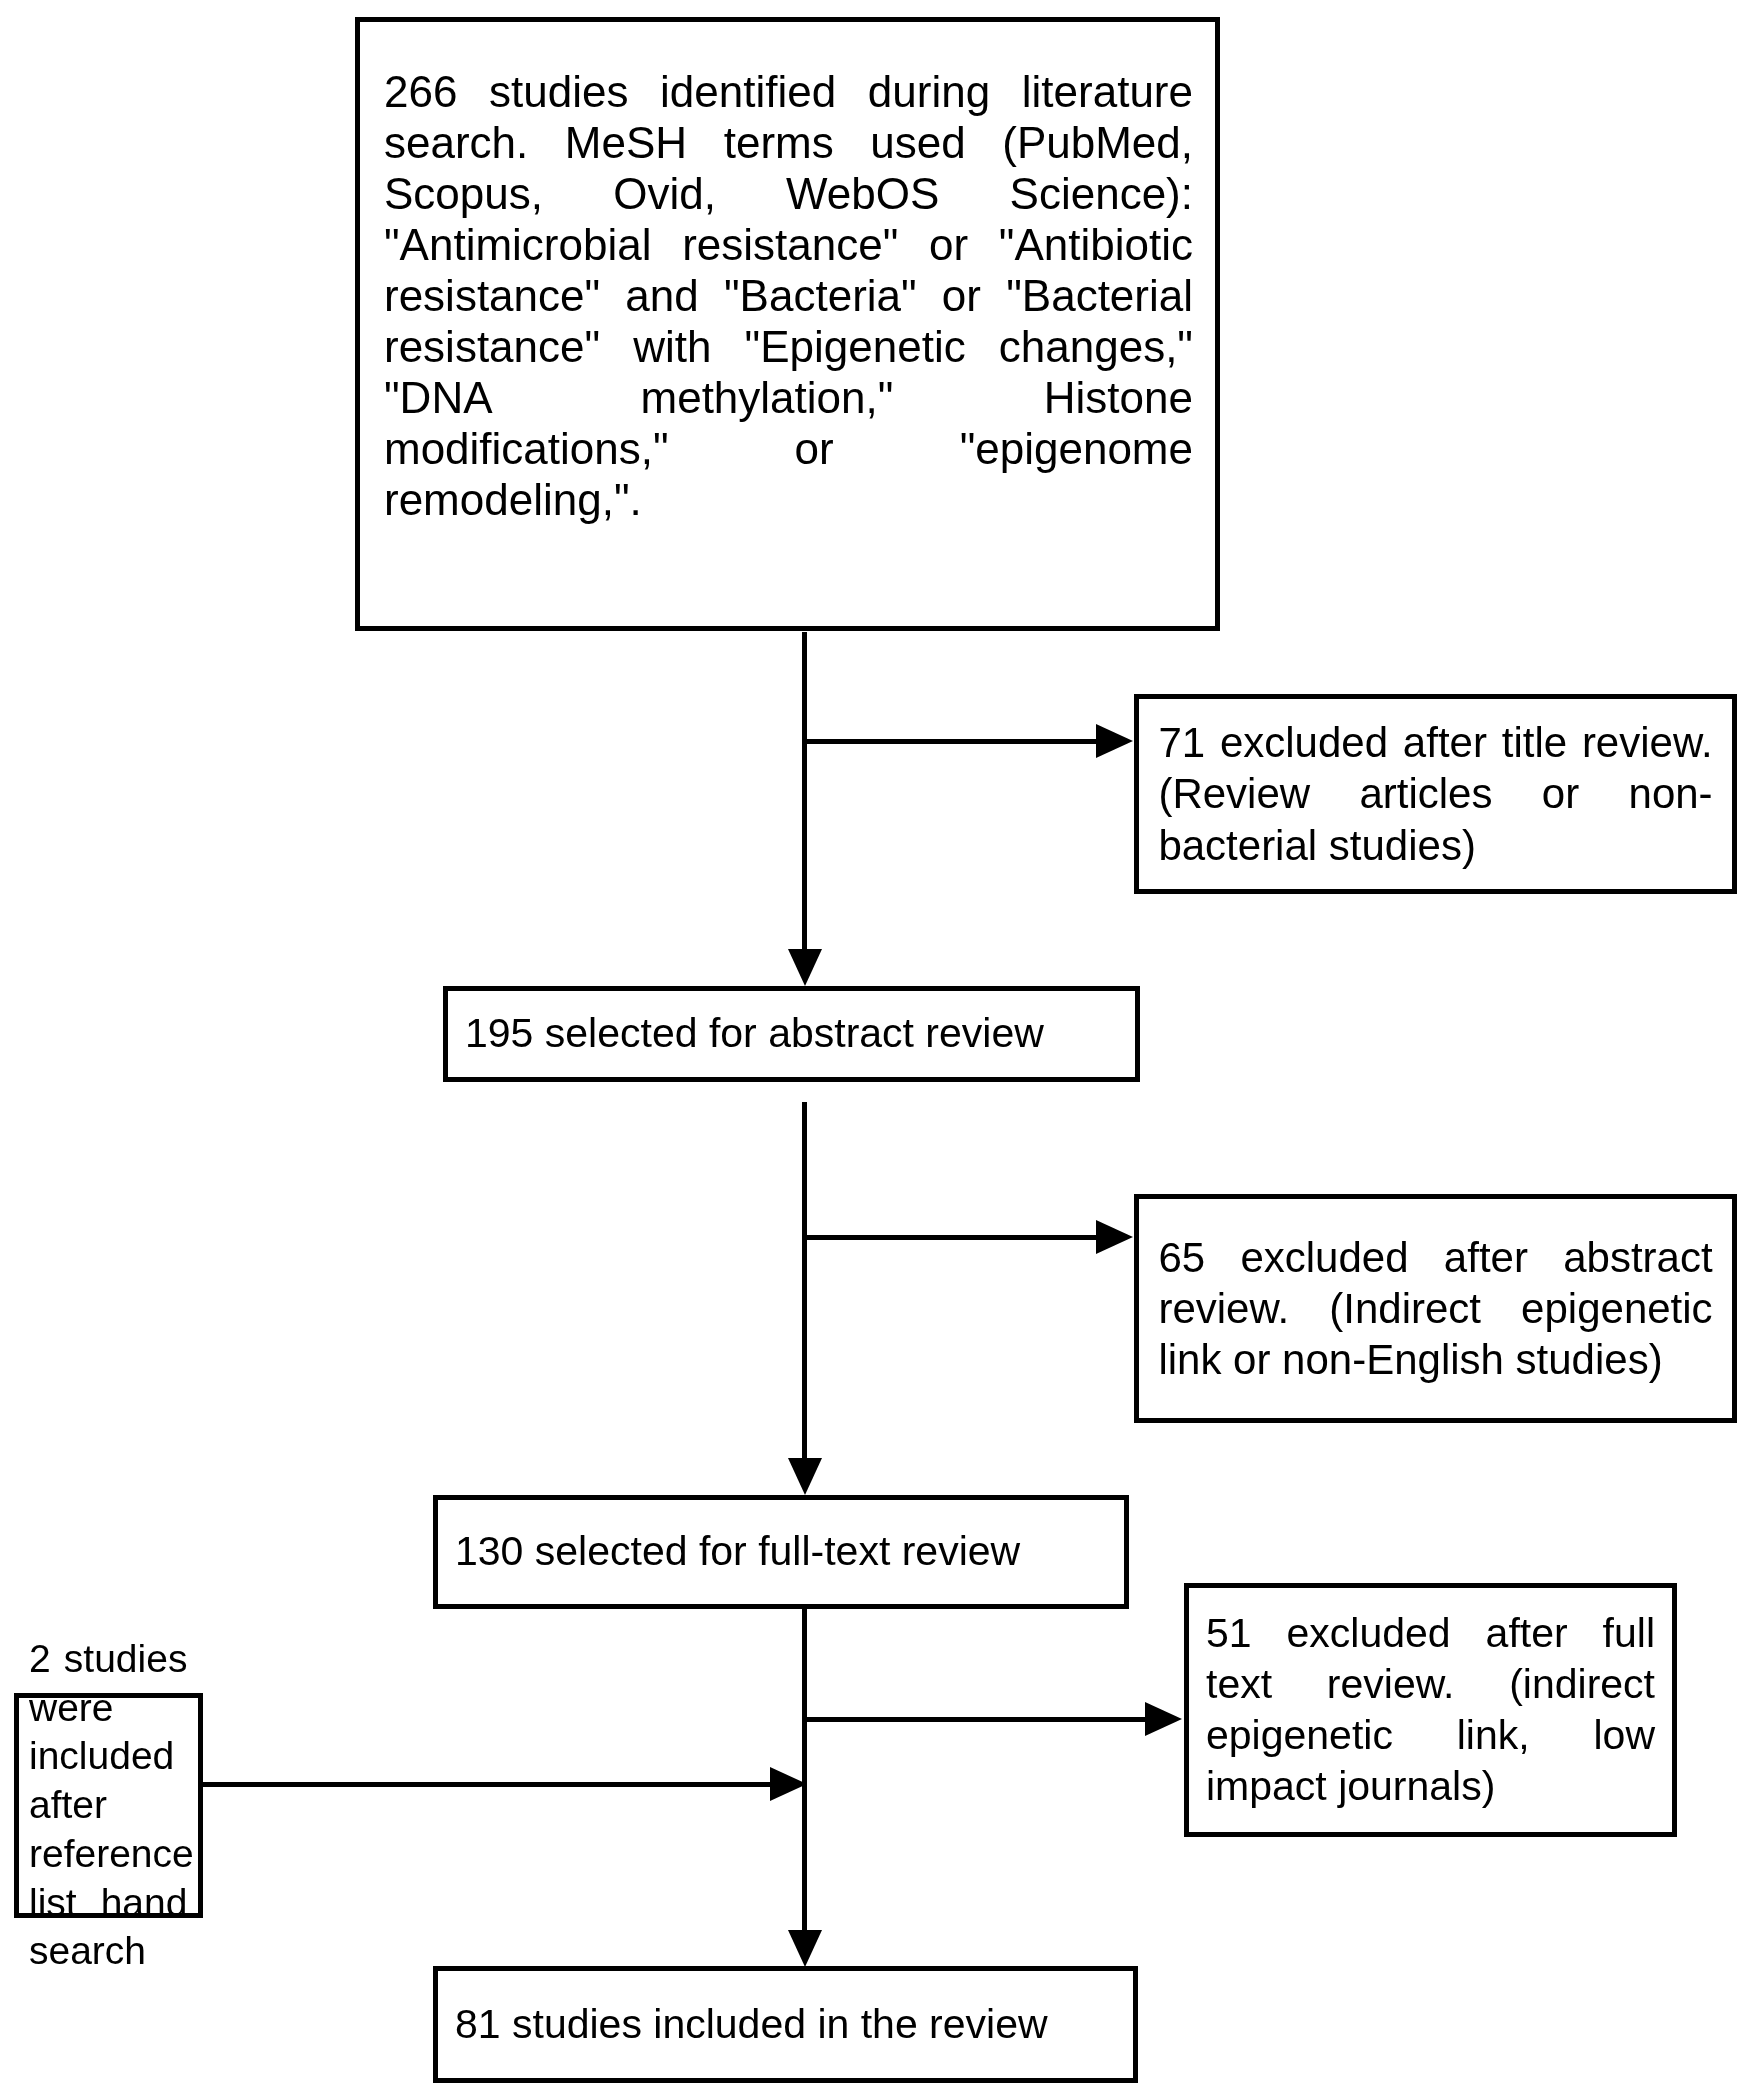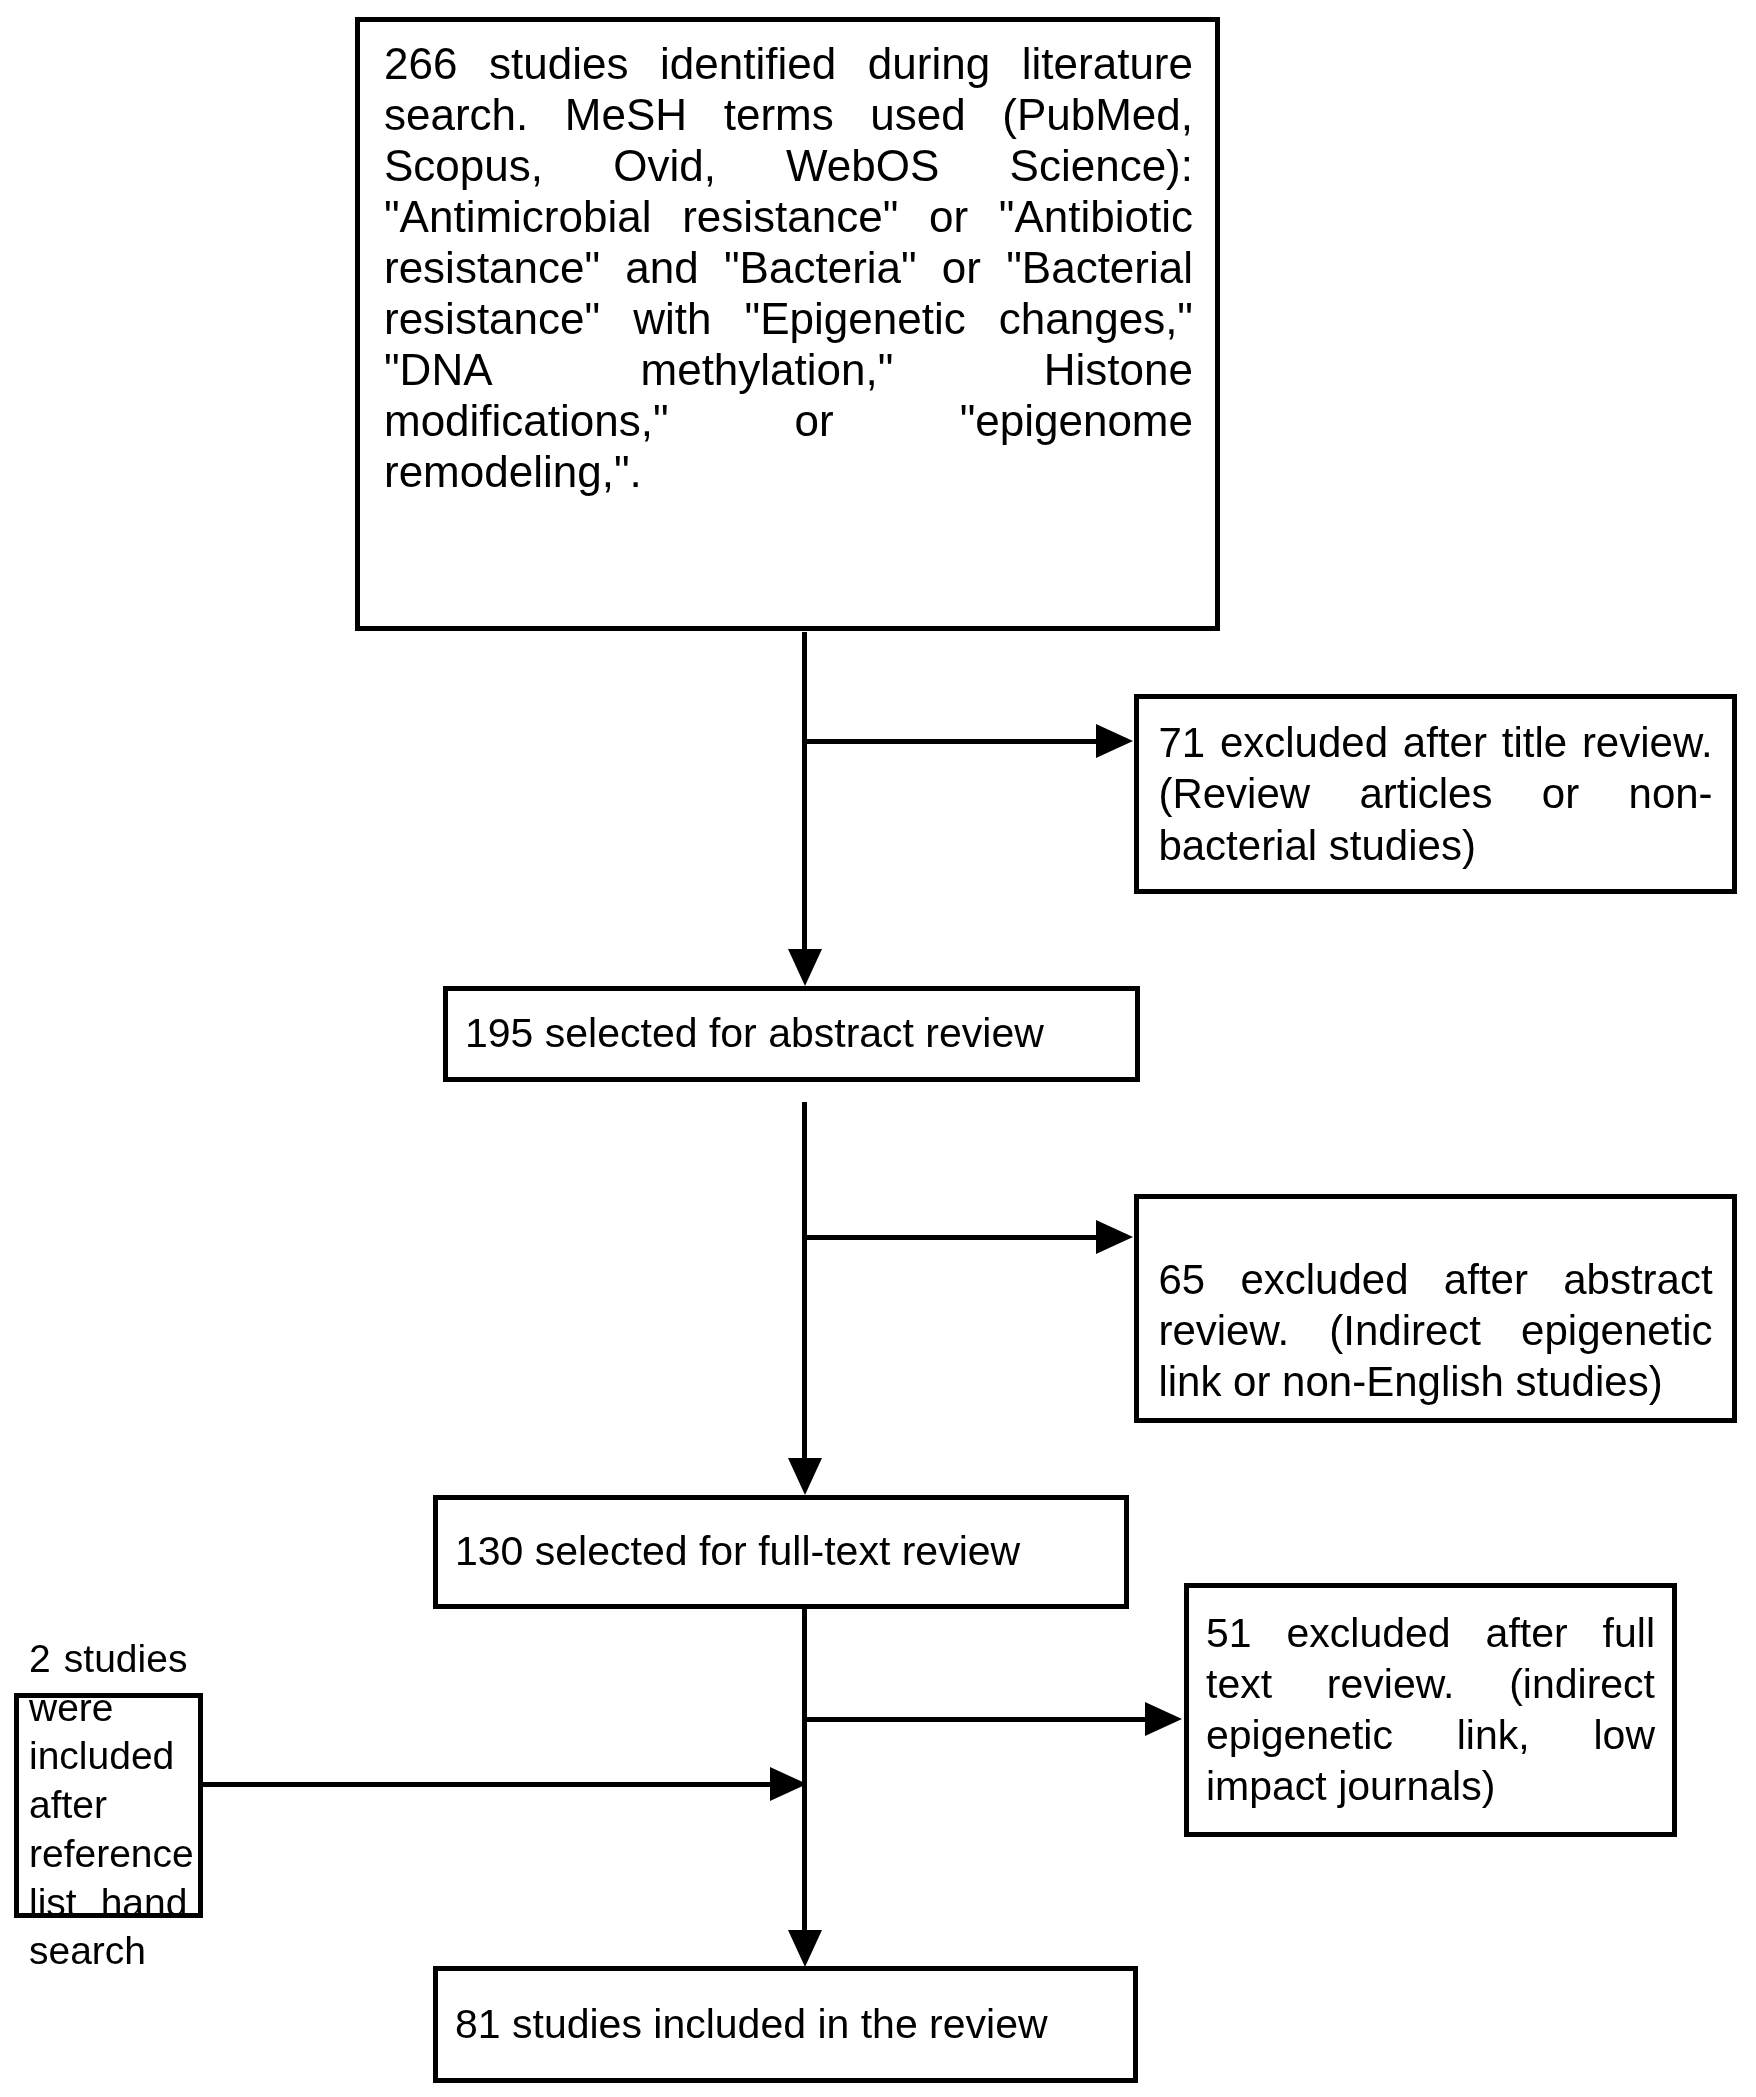--- a/index.html
+++ b/index.html
@@ -31,21 +31,21 @@
     color: #000000;
     font-weight: 400;
     white-space: pre-line;
   }
   
   #box-identified {
     left: 355px;
     top: 17px;
     width: 865px;
     height: 614px;
-    padding: 3px 22px 15px 24px;
+    padding: 31px 22px 15px 24px;
     align-items: flex-start;
   }
   #box-identified .txt {
     font-size: 44px;
     line-height: 1.16;
     text-align: justify;
     text-align-last: left;
     padding-top: 12.6px;
   }
   
@@ -75,21 +75,20 @@
     line-height: 1.1;
     text-align: left;
   }
   
   #box-excl-abstract {
     left: 1134px;
     top: 1194px;
     width: 603px;
     height: 229px;
     padding: 10.3px 19.4px;
-    align-items: flex-end;
   }
   #box-excl-abstract .txt {
     font-size: 42px;
     line-height: 1.22;
     text-align: justify;
     text-align-last: left;
   }
   
   #box-fulltext {
     left: 433px;

